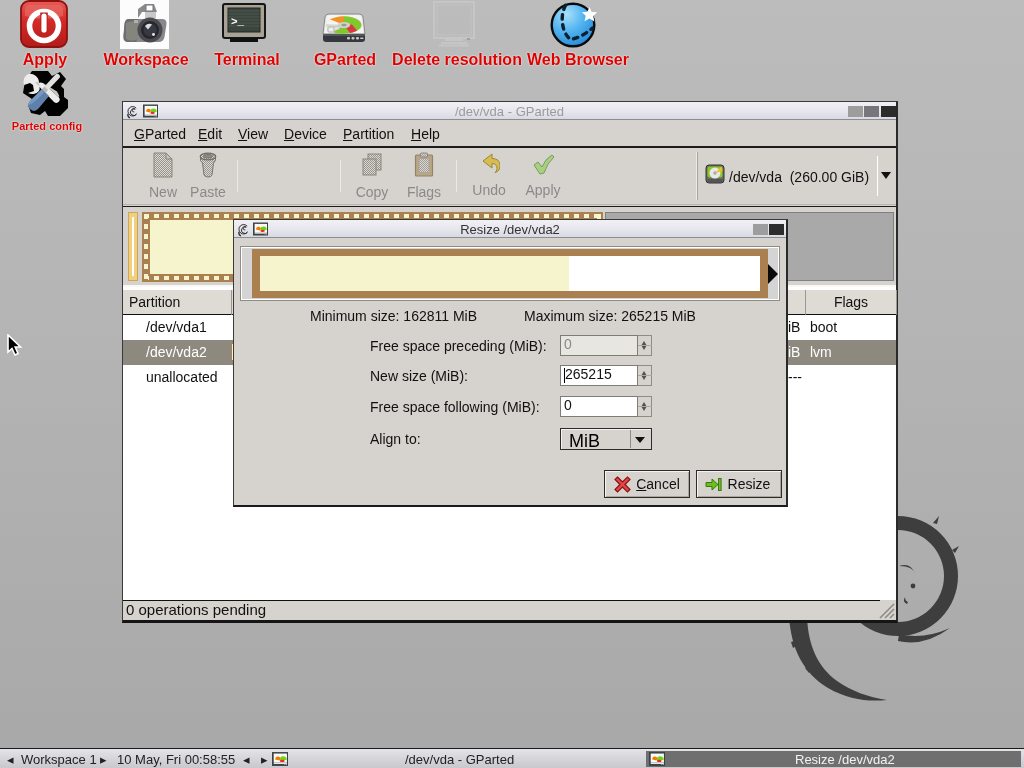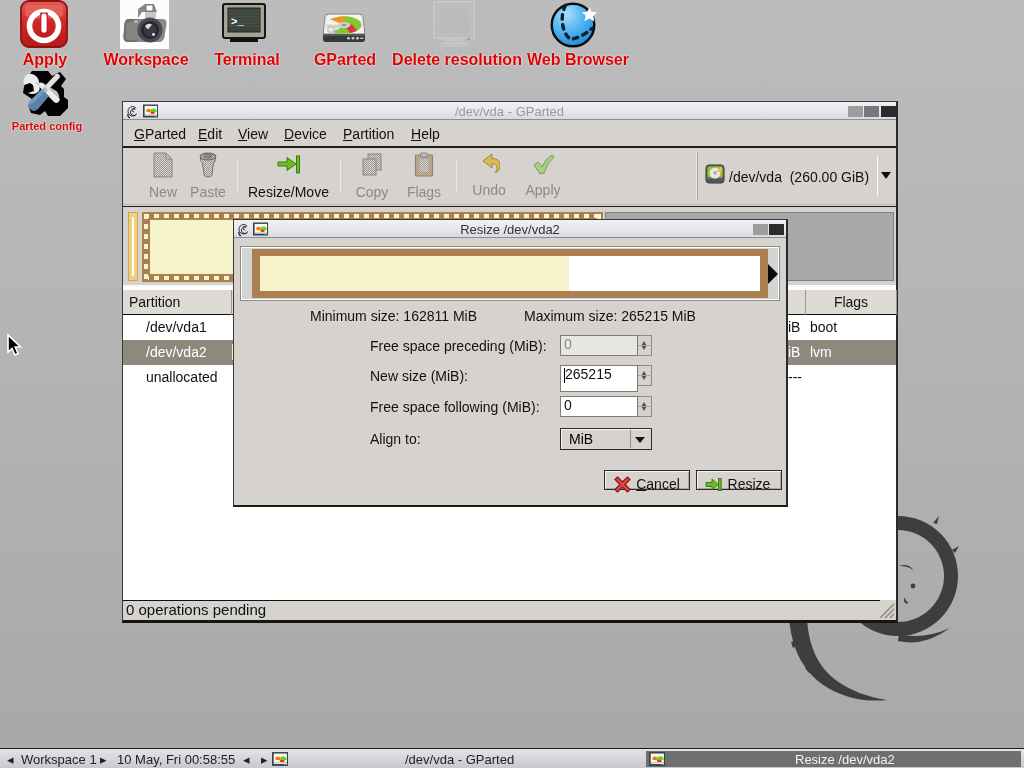--- a/index.html
+++ b/index.html
@@ -59,21 +59,21 @@
 
 #statusbar { position:absolute; left:0; bottom:0; width:100%; height:20px;
   background:#d6d3ce; font-size:15px; color:#111; line-height:19px; }
 
 .entry { position:absolute; background:#fff; border:1px solid #7f7c76; font-size:14px; color:#111; padding-left:3px; }
 .spin { position:absolute; width:14px; background:#d6d3ce; border:1px solid #8f8c86; border-left:none; }
 .spin .sup { position:absolute; left:3px; top:2px; width:0; height:0; border:3.5px solid transparent; border-bottom:5px solid #55534e; }
 .spin .sdn { position:absolute; left:3px; bottom:2px; width:0; height:0; border:3.5px solid transparent; border-top:5px solid #55534e; }
 .spin::after { content:""; position:absolute; left:0; top:9px; width:14px; height:1px; background:#aaa7a0; }
 .dlg-lbl { position:absolute; font-size:14px; color:#111; }
-.gbtn { position:absolute; width:86px; height:20px; background:#d6d3ce;
+.gbtn { position:absolute; width:86px; height:28px; background:#d6d3ce;
   border:1px solid #2b2b2b; box-shadow:inset 1px 1px 0 #f4f3f1, inset -1px -1px 0 #a9a69f;
   font-size:14px; color:#111; text-align:center; line-height:26px; }
 
 #taskbar { position:absolute; left:0; top:748px; width:1024px; height:20px;
   background:linear-gradient(180deg,#e4e4e8 0%,#d6d6da 50%,#c9c9cd 100%);
   border-top:1px solid #1a1a1a; font-size:13px; color:#222; }
 #taskbar .t { position:absolute; top:3px; white-space:nowrap; }
 </style>
 </head>
 <body>
@@ -254,27 +254,20 @@
     </div>
     <div class="titem" style="left:61px;width:48px">
       <svg width="24" height="26" viewBox="0 0 24 26">
         <path d="M4.5 5 q-1,4 2,6 l1.5,12 q0.5,2 4,2 q3.5,0 4,-2 L17.5 11 q3,-2 2,-6 z" fill="url(#chk)" stroke="#7a776f" stroke-width="1"></path>
         <ellipse cx="12" cy="4.5" rx="7.8" ry="3.4" fill="url(#chk)" stroke="#6e6b63" stroke-width="1.2"></ellipse>
         <ellipse cx="12" cy="4.3" rx="4.6" ry="1.8" fill="#8f8c86" stroke="#666" stroke-width="0.8"></ellipse>
       </svg>
       <div class="lbl">Paste</div>
     </div>
     <div class="tsep" style="left:114px"></div>
-    <div class="titem" style="left:125px;width:80px">
-      <svg width="26" height="26" viewBox="0 0 26 26">
-        <path d="M3 10 h9 V5.5 L21,12 12,18.5 V14 H3 z" fill="#6abf1e" stroke="#3a7a10" stroke-width="1"></path>
-        <rect x="21.5" y="4" width="3" height="17" fill="#6abf1e" stroke="#3a7a10" stroke-width="1"></rect>
-      </svg>
-      <div class="lbl on">Resize/Move</div>
-    </div>
     <div class="tsep" style="left:217px"></div>
     <div class="titem" style="left:225px;width:48px">
       <svg width="24" height="26" viewBox="0 0 24 26">
         <rect x="8" y="2" width="13" height="16" fill="url(#chk)" stroke="#88857f" stroke-width="1"></rect>
         <rect x="3" y="7" width="13" height="16" fill="url(#chk)" stroke="#88857f" stroke-width="1"></rect>
       </svg>
       <div class="lbl">Copy</div>
     </div>
     <div class="titem" style="left:277px;width:48px">
       <svg width="24" height="26" viewBox="0 0 24 26" opacity="0.85">
@@ -389,36 +382,36 @@
   <div class="dlg-lbl" style="left:290px;top:88px">Maximum size: 265215 MiB</div>
 
   <div class="dlg-lbl" style="left:136px;top:118px">Free space preceding (MiB):</div>
   <div class="entry" style="left:326px;top:115px;width:78px;height:21px;background:#e8e6e0;color:#8a8a8a">0</div>
   <div class="spin" style="left:404px;top:115px;height:21px">
       <span class="sup"></span>
       <span class="sdn"></span>
     </div>
 
   <div class="dlg-lbl" style="left:136px;top:148px">New size (MiB):</div>
-  <div class="entry" style="left:326px;top:145px;width:78px;height:27px"><span style="position:absolute;left:3px;top:2px;width:1px;height:15px;background:#000"></span><span style="margin-left:1px">265215</span></div>
+  <div class="entry" style="left:326px;top:145px;width:78px;height:21px"><span style="position:absolute;left:3px;top:2px;width:1px;height:15px;background:#000"></span><span style="margin-left:1px">265215</span></div>
   <div class="spin" style="left:404px;top:145px;height:21px">
       <span class="sup"></span>
       <span class="sdn"></span>
     </div>
 
   <div class="dlg-lbl" style="left:136px;top:179px">Free space following (MiB):</div>
   <div class="entry" style="left:326px;top:176px;width:78px;height:21px">0</div>
   <div class="spin" style="left:404px;top:176px;height:21px">
       <span class="sup"></span>
       <span class="sdn"></span>
     </div>
 
   <div class="dlg-lbl" style="left:136px;top:211px">Align to:</div>
   <div class="abs" style="left:326px;top:208px;width:92px;height:22px;background:#d6d3ce;border:1px solid #2b2b2b;box-shadow:inset 1px 1px 0 #f4f3f1">
-    <span style="position:absolute;left:8px;top:2px;font-size:14px">MiB</span>
+    <span style="position:absolute;left:8px;top:2px;font-size:18px">MiB</span>
     <span style="position:absolute;right:20px;top:1px;width:1px;height:18px;background:#8f8c86"></span>
     <span style="position:absolute;right:6px;top:8px;width:0;height:0;border:5px solid transparent;border-top:6px solid #111"></span>
   </div>
 
   <div class="gbtn" style="left:370px;top:250px">
     <svg class="abs" style="left:9px;top:5px" width="17" height="17" viewBox="0 0 17 17">
       <path d="M3.5 1 L8.5 6 L13.5 1 L16 3.5 L11 8.5 L16 13.5 L13.5 16 L8.5 11 L3.5 16 L1 13.5 L6 8.5 L1 3.5 Z" fill="#e04848" stroke="#8c1010" stroke-width="1.2"></path>
     </svg>
     <span style="margin-left:22px"><span class="ul">C</span>ancel</span>
   </div>

